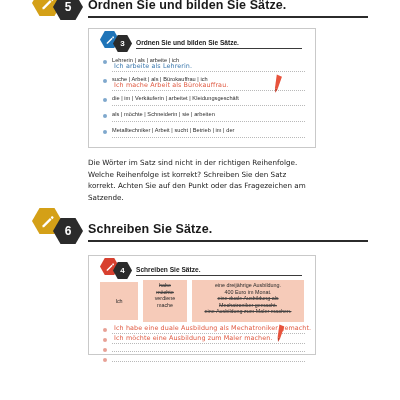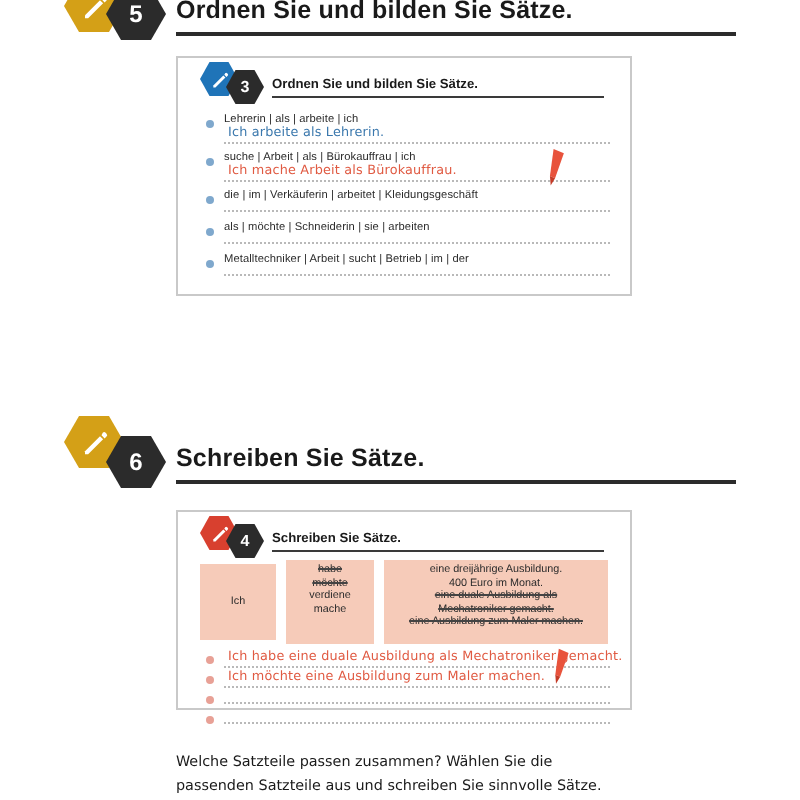--- a/index.html
+++ b/index.html
@@ -177,20 +177,21 @@
       <span class="blankline" style="top:9px;"></span>
     </div>
 
     <div class="qrow" style="top:99px;">
       <span class="bullet bullet-blue"></span>
       <span class="prompt">Metalltechniker | Arbeit | sucht | Betrieb | im | der</span>
       <span class="blankline" style="top:9px;"></span>
     </div>
   </div>
 
+  <div class="caption" style="left:88px;top:157px;width:228px;">Die Wörter im Satz sind nicht in der richtigen Reihenfolge. Welche Reihenfolge ist korrekt? Schreiben Sie den Satz korrekt. Achten Sie auf den Punkt oder das Fragezeichen am Satzende.</div>
 
   <div class="section-head" style="top:205px;">
     <div class="hex hex-pencil" style="left:32px;top:3px;">
       <svg class="pencil-svg" viewBox="0 0 24 24" aria-hidden="true">
         <path d="M4 18.5 L4 21 L6.5 21 L18.5 9 L16 6.5 Z" fill="#ffffff"></path>
         <path d="M17.2 5.8 L19.7 8.3 L21.2 6.8 A1.6 1.6 0 0 0 21.2 4.5 L20.5 3.8 A1.6 1.6 0 0 0 18.2 3.8 Z" fill="#ffffff"></path>
       </svg>
     </div>
     <div class="hex hex-num" style="left:53px;top:13px;">
       <span>6</span>
@@ -253,15 +254,14 @@
       <span class="bullet bullet-red"></span>
       <span class="blankline" style="top:5px;"></span>
     </div>
 
     <svg class="marker" style="left:185px;top:67px;width:15px;height:21px;" viewBox="0 0 20 30">
       <path d="M7 2 L14 5 L8 22 L4.5 20.5 Z" fill="#e8533c"></path>
       <path d="M8 22 L4.5 20.5 L5 27 Z" fill="#c43b27"></path>
     </svg>
   </div>
 
-  <div class="caption" style="left:88px;top:375px;width:228px;">Welche Satzteile passen zusammen? Wählen Sie die passenden Satzteile aus und schreiben Sie sinnvolle Sätze.</div>
 
 </div>
 
 </body></html>

